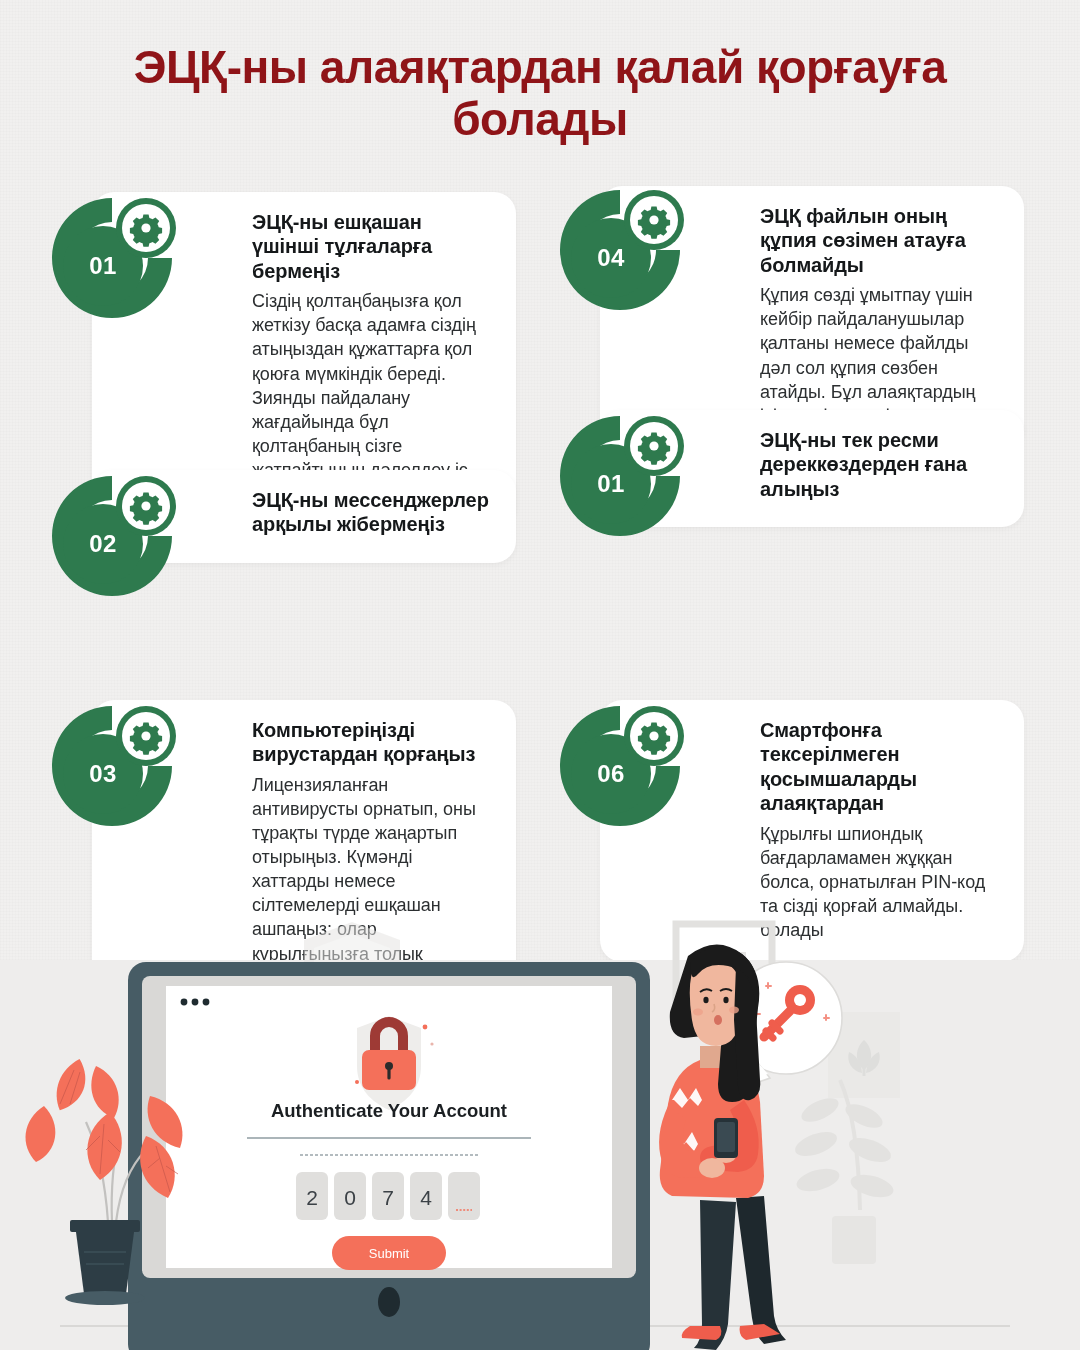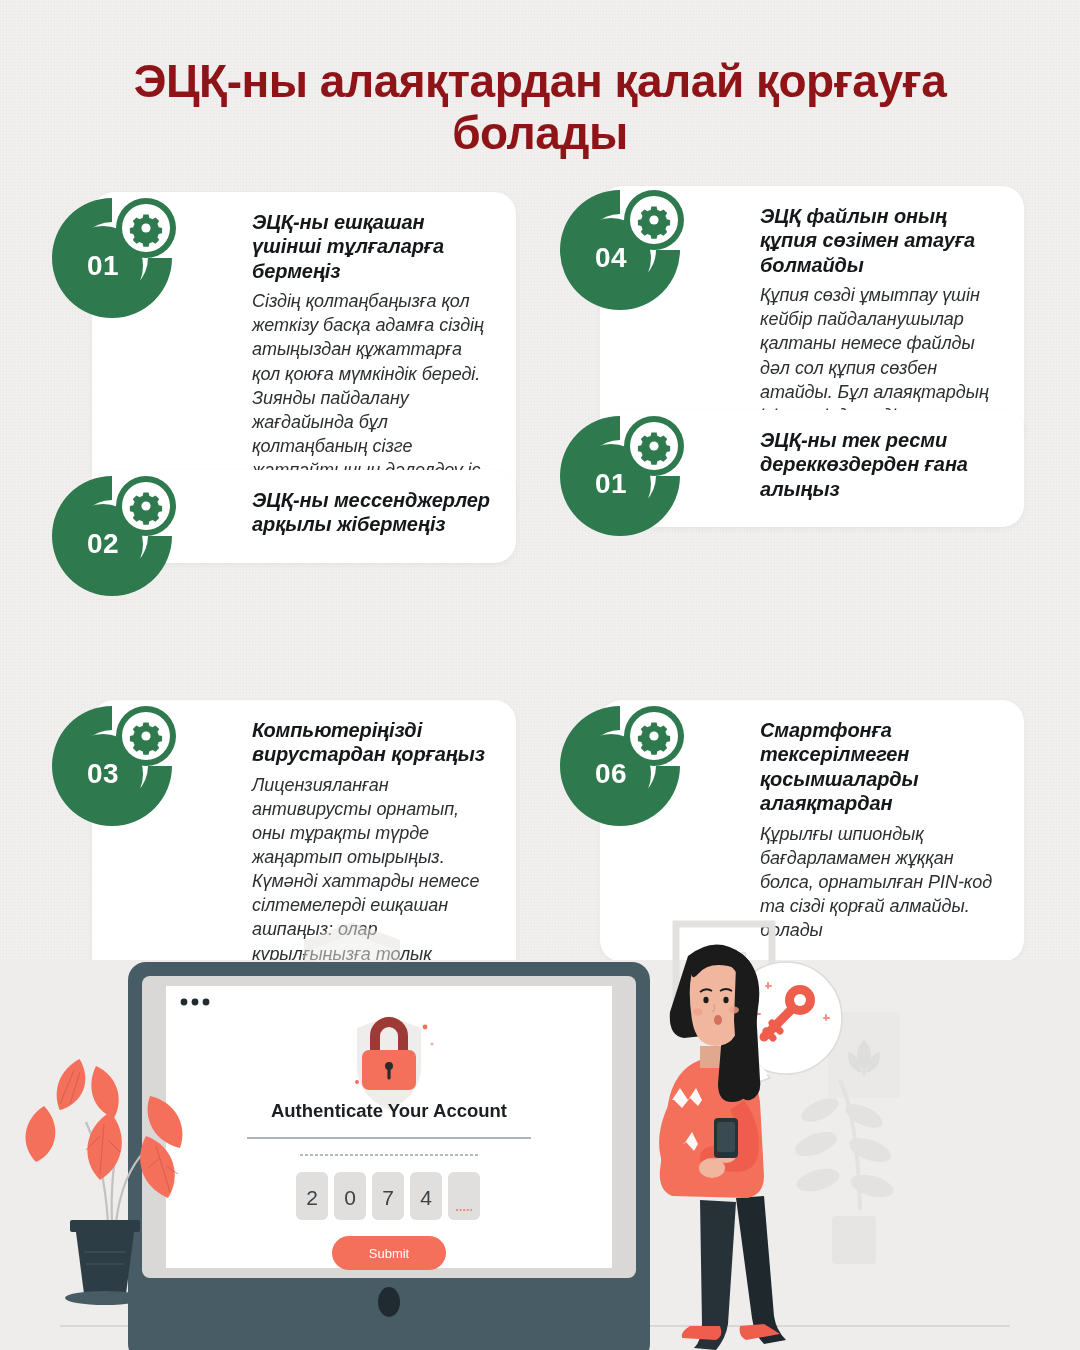--- a/index.html
+++ b/index.html
@@ -24,32 +24,31 @@
   
   #title {
     position:absolute;
     top:42px; left:60px; width:960px;
     text-align:center;
     font-size:46px;
     line-height:1.12;
     font-weight:bold;
     color:#8f1418;
     letter-spacing:-0.5px;
-    margin-top:14px;
   }
 
   
   .card {
     position:absolute;
     background:#ffffff;
     border-radius:22px;
     box-shadow:0 2px 6px rgba(0,0,0,0.045);
     padding:18px 24px 20px 0;
   }
-  .card-inner { padding-left:160px;font-style:italic; }
+  .card-inner { padding-left:160px; }
 
   .card-title {
     font-size:20px;
     font-weight:bold;
     color:#15181a;
     line-height:1.22;
     margin-bottom:6px;
     letter-spacing:-0.1px;
   }
   .card-body {
@@ -65,21 +64,21 @@
     width:148px; height:148px;
     pointer-events:none;
   }
   .badge svg { display:block; width:148px; height:148px; }
   .badge .num {
     position:absolute;
     left:0; top:0;
     width:148px; height:148px;
     display:flex; align-items:center; justify-content:center;
     color:#ffffff;
-    font-size:28px;
+    font-size:24px;
     font-weight:bold;
     transform:translate(-9px, 8px);
     letter-spacing:0.5px;
   }
 
   
   #illo {
     position:absolute;
     left:0; top:900px;
     width:925px; height:450px;

